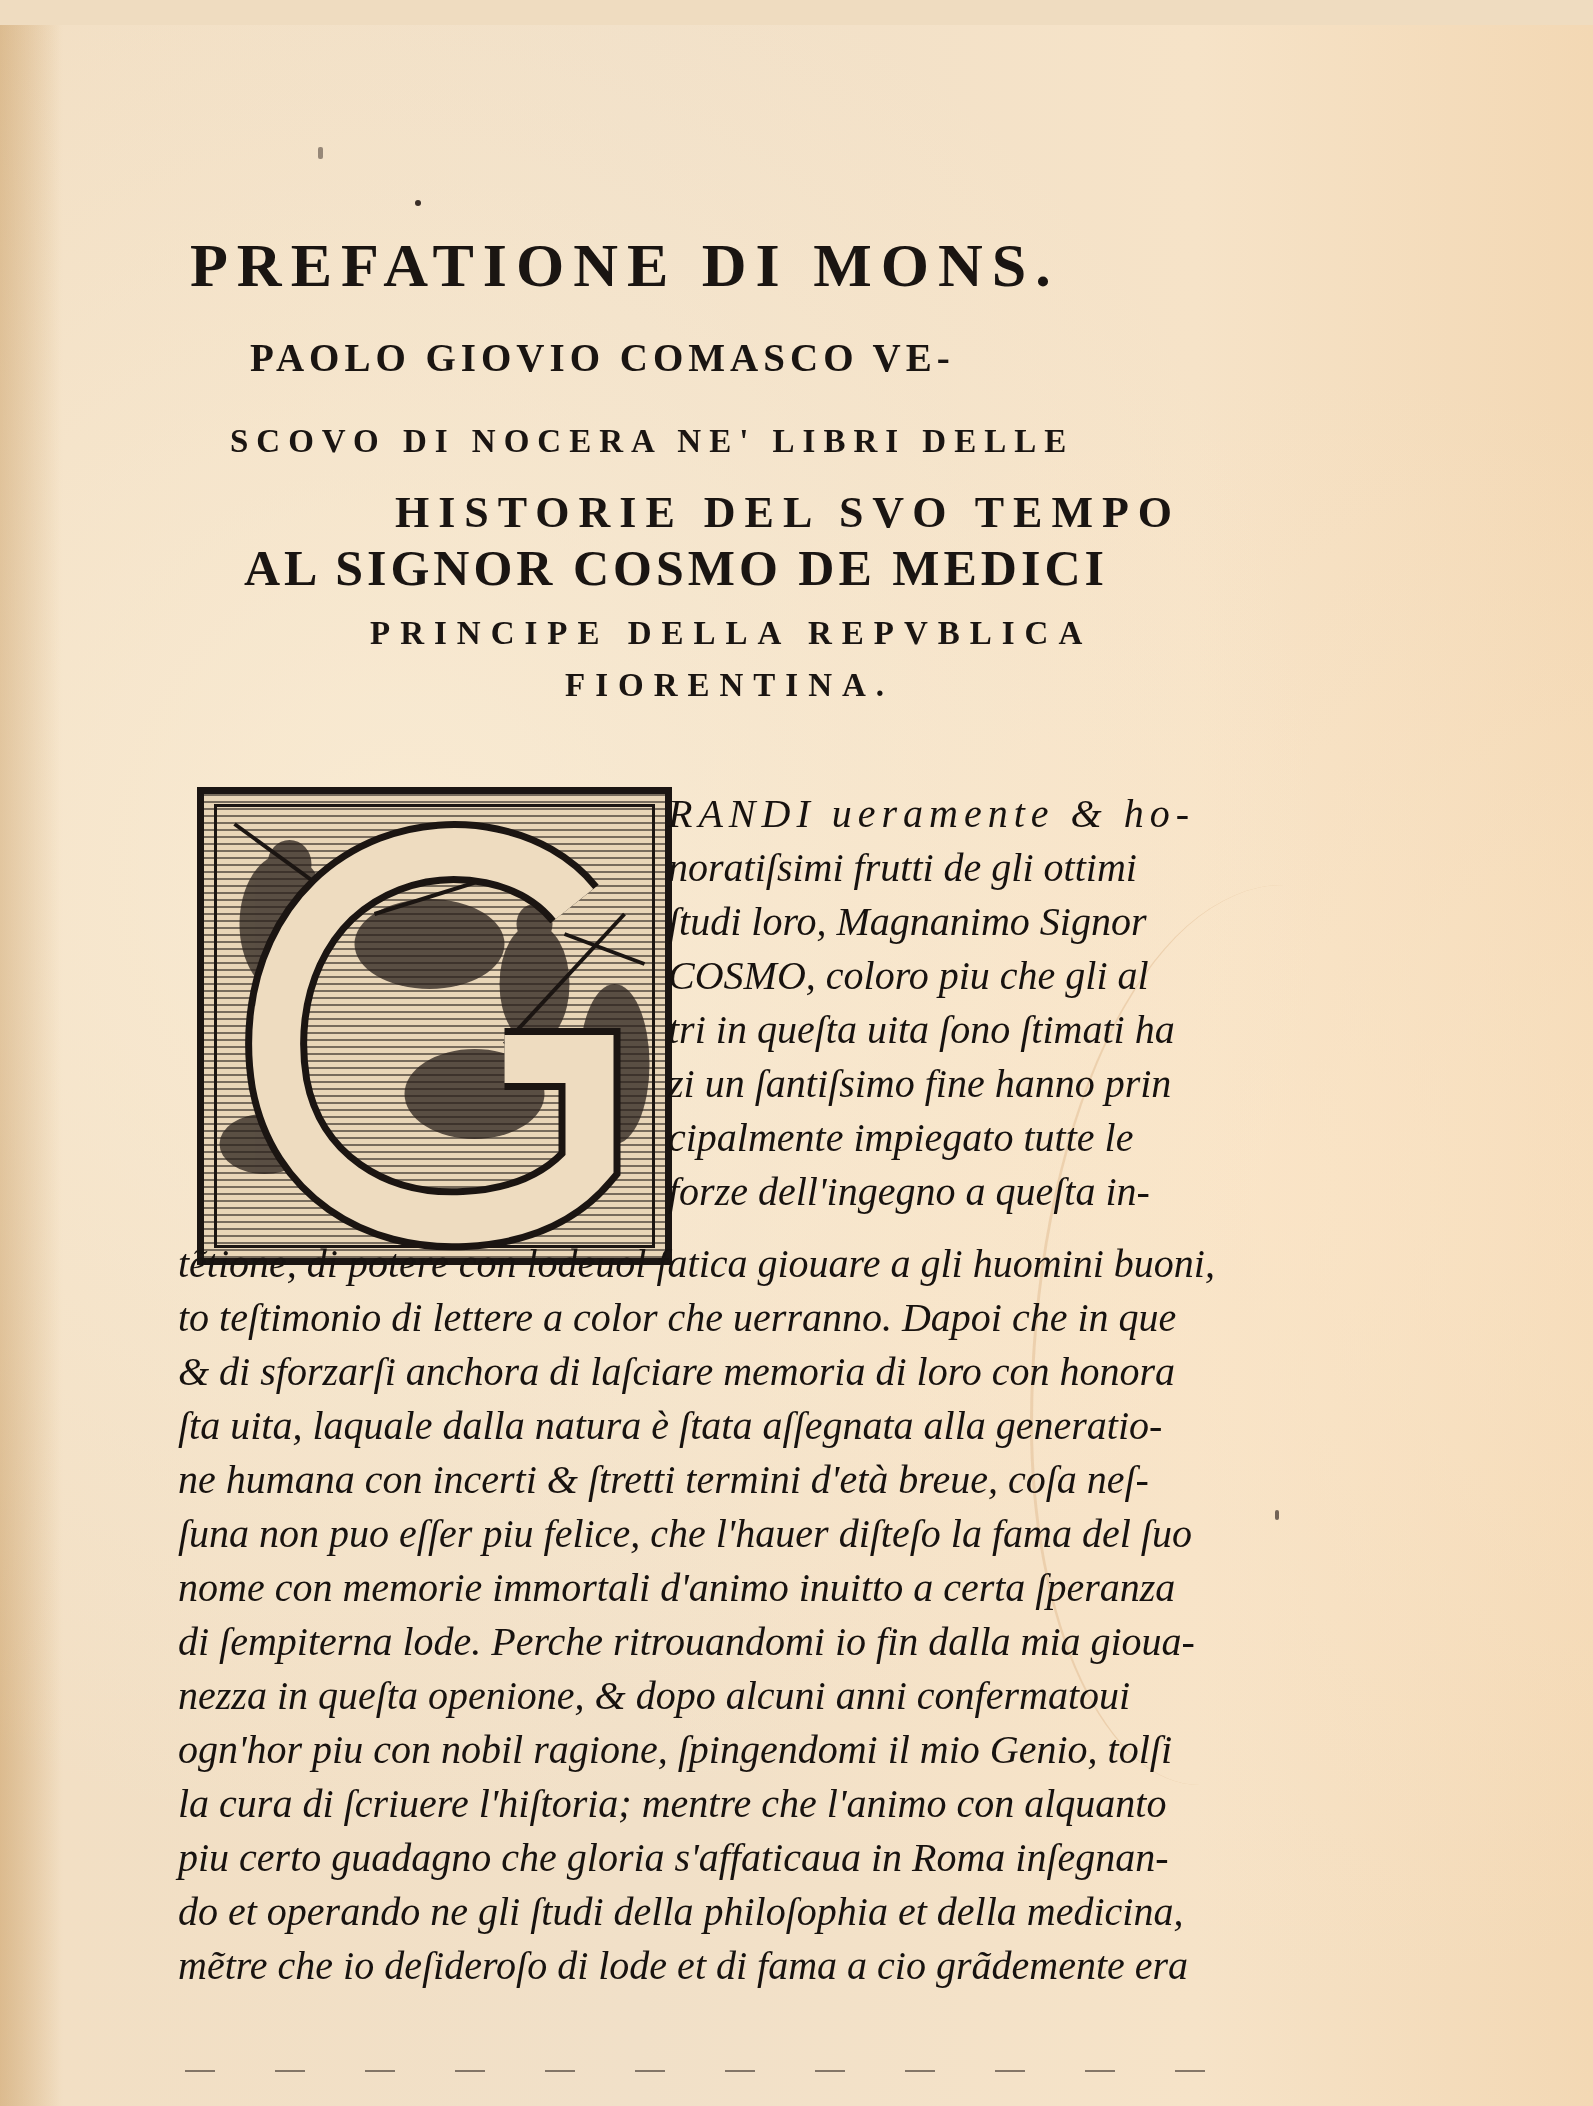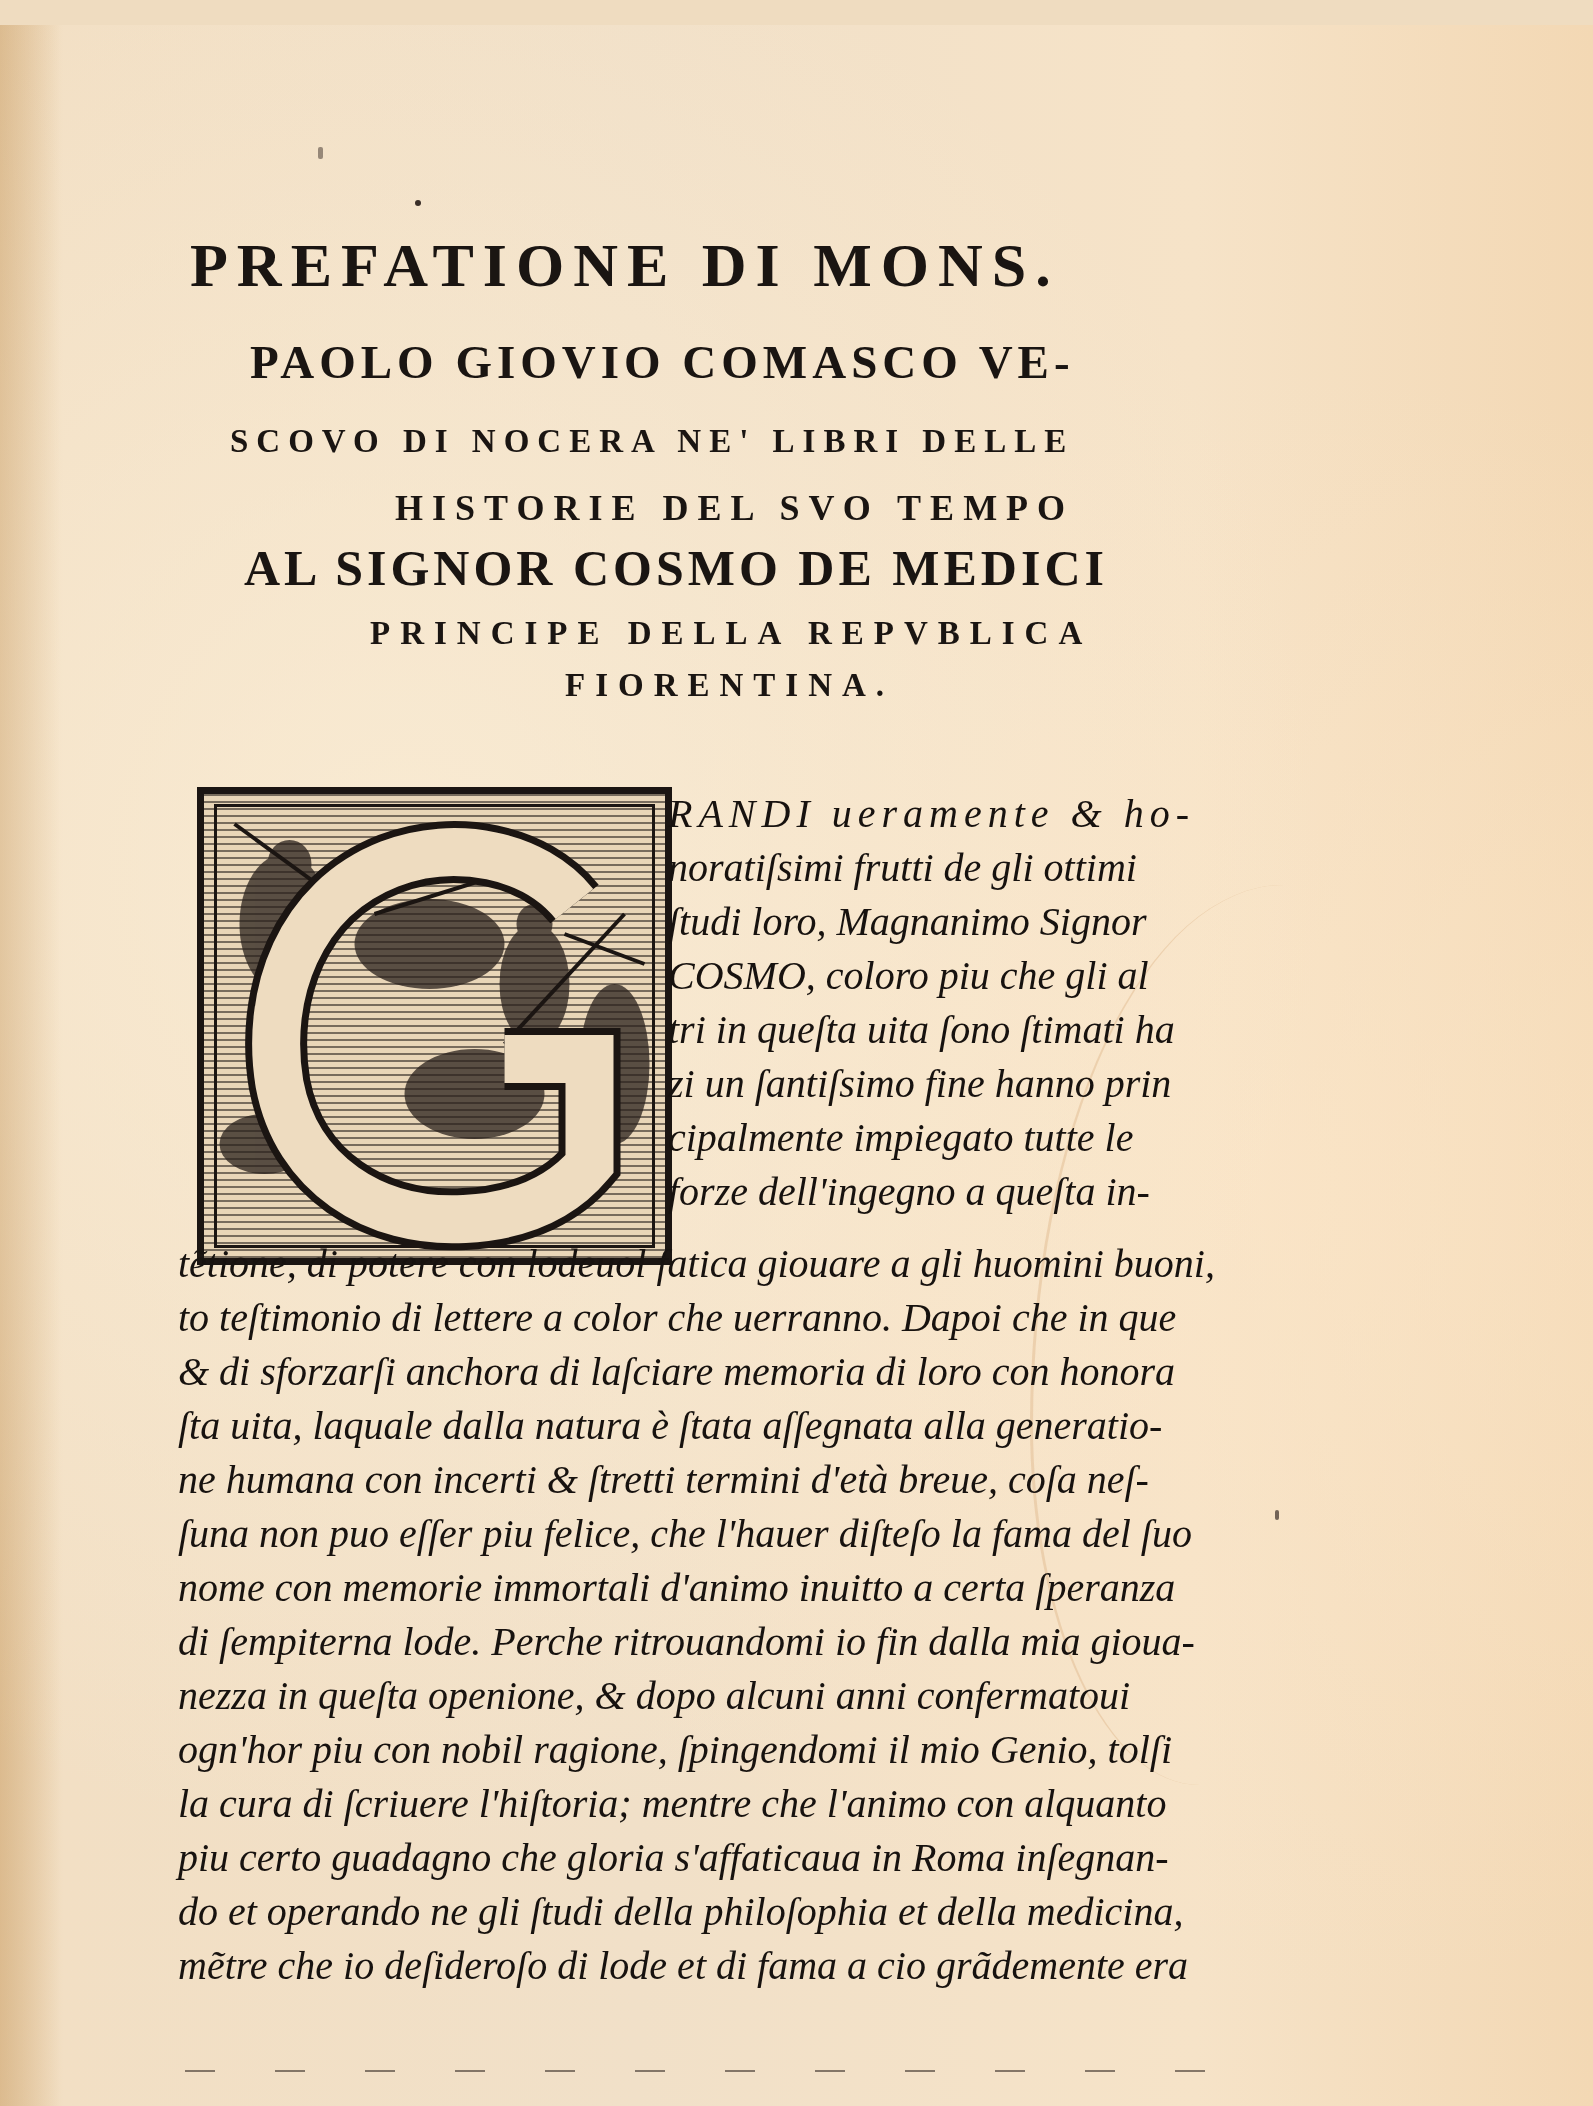--- a/index.html
+++ b/index.html
@@ -27,23 +27,23 @@
       border-left: 3px solid rgba(215,170,120,0.35);
       border-radius: 60% 0 0 40%;
       pointer-events: none;
     }
     .header-line {
       position: absolute; left: 0; width: 1593px; text-align: center;
       font-family: "Liberation Serif", serif; font-weight: bold; letter-spacing: 6px;
       color: #1a1512; white-space: nowrap;
     }
     #h1 { top: 205px; left: 190px; width: 1060px; font-size: 62px; letter-spacing: 9px; text-align: left; }
-    #h2 { top: 310px; left: 250px; width: 1000px; font-size: 47px; letter-spacing: 5px; text-align: left; }
+    #h2 { top: 310px; left: 250px; width: 1000px; font-size: 39px; letter-spacing: 5px; text-align: left; }
     #h3 { top: 398px; left: 230px; width: 1030px; font-size: 33px; letter-spacing: 8px; text-align: left; }
-    #h4 { top: 462px; left: 395px; width: 800px; font-size: 36px; letter-spacing: 9px; text-align: left; }
+    #h4 { top: 462px; left: 395px; width: 800px; font-size: 44px; letter-spacing: 9px; text-align: left; }
     #h5 { top: 514px; left: 244px; width: 1020px; font-size: 50px; letter-spacing: 4px; text-align: left; }
     #h6 { top: 590px; left: 370px; width: 900px; font-size: 33px; letter-spacing: 10px; text-align: left; }
     #h7 { top: 642px; left: 565px; width: 500px; font-size: 33px; letter-spacing: 10px; text-align: left; }
 
     .initial {
       position: absolute; left: 197px; top: 762px; width: 475px; height: 478px;
       border: 7px solid #1b1512; box-sizing: border-box;
       background:
         repeating-linear-gradient(0deg, rgba(27,21,18,0.55) 0 2px, rgba(240,224,200,0) 2px 7px),
         #e9d6b8;

